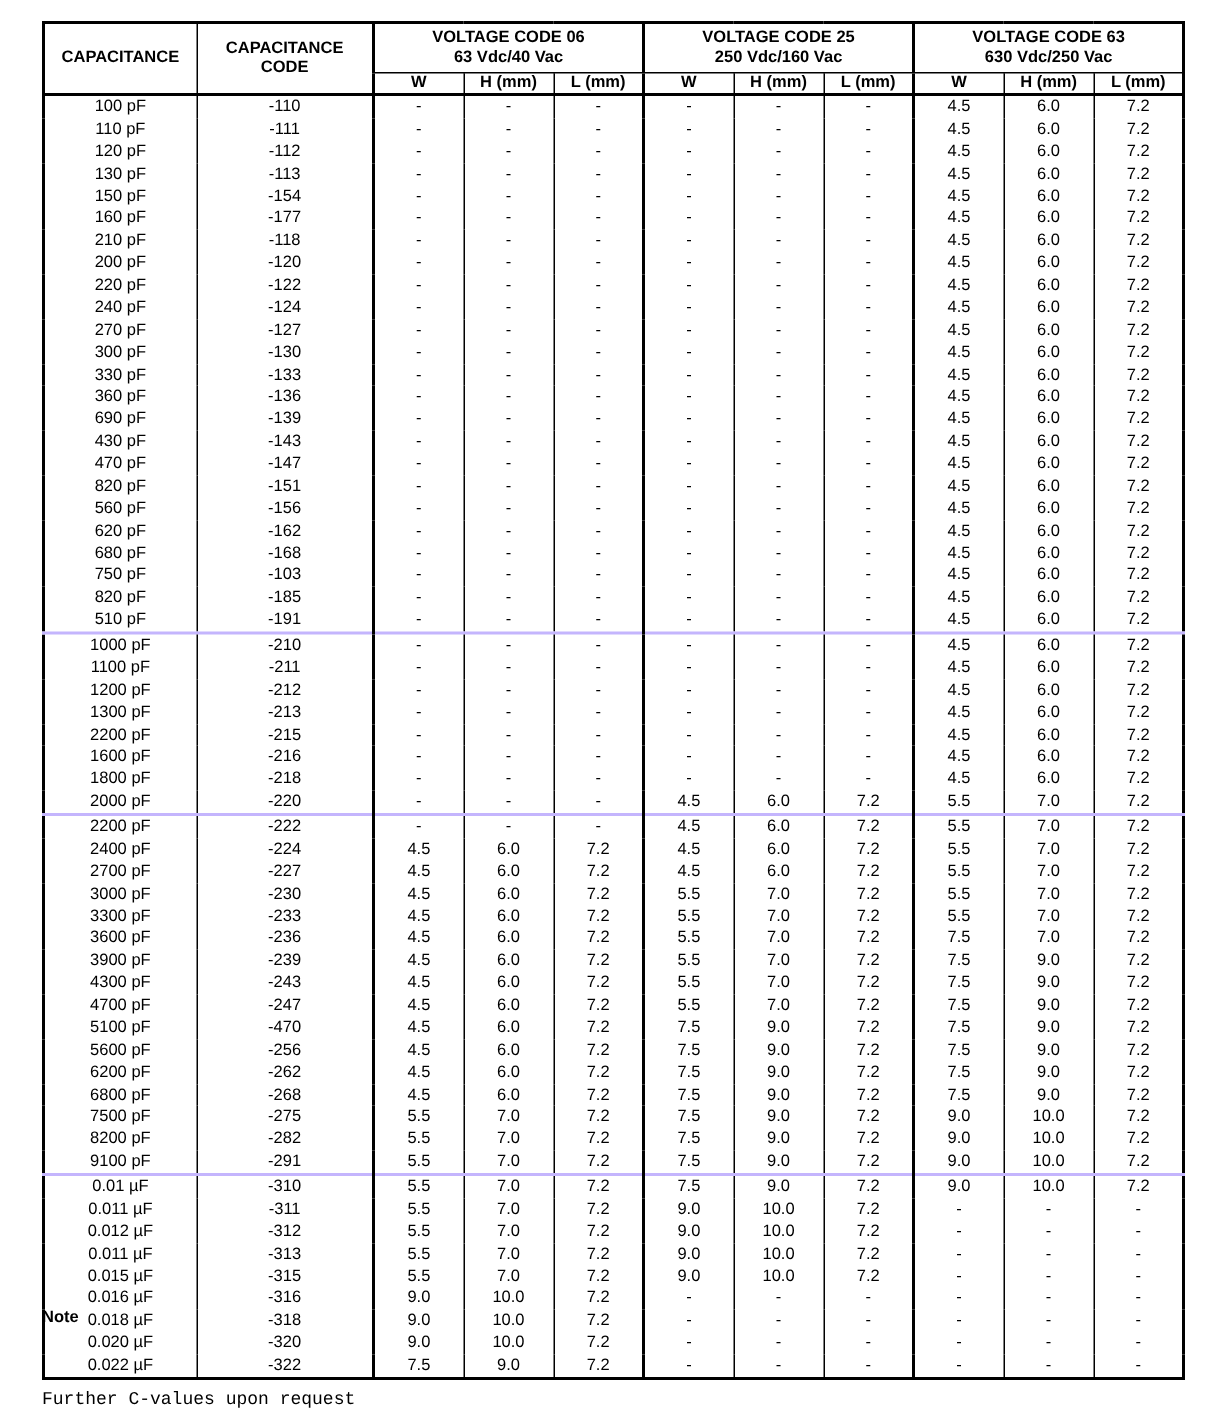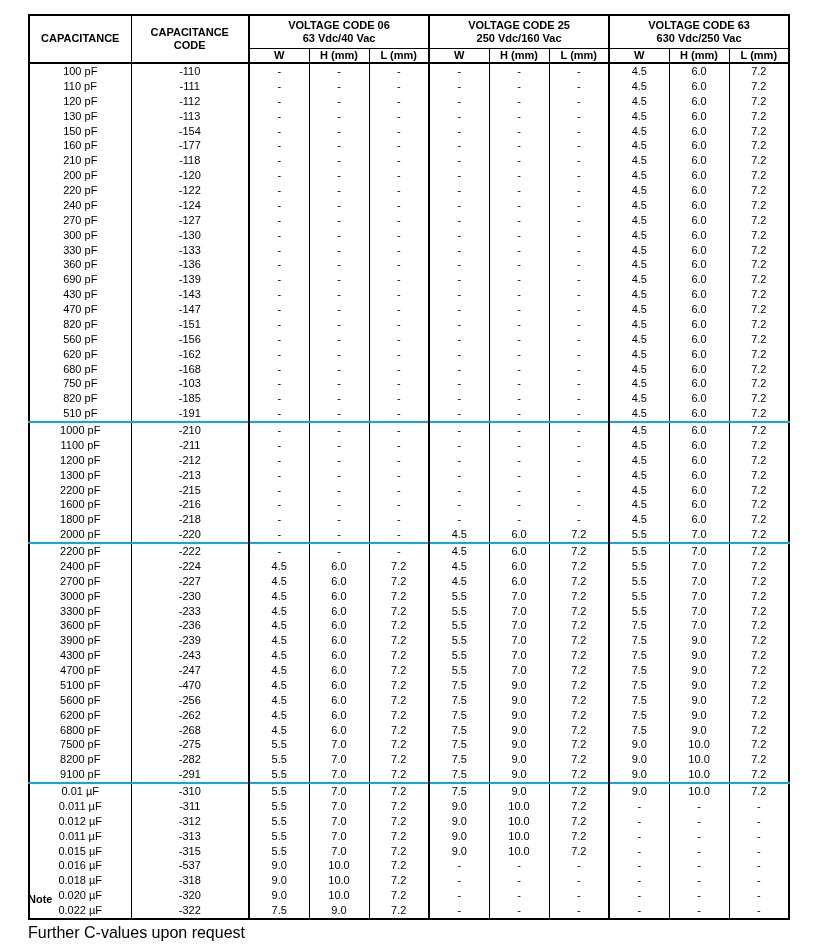--- a/index.html
+++ b/index.html
@@ -48,36 +48,37 @@
     border-left: 1px solid #000;
     border-right: 1px solid #000;
     border-top: 0;
     border-bottom: 0;
     height: 14.877px;
     line-height: 14.877px;
   }
   
   .cap-table .group-start { border-left: 2px solid #000 !important; }
   
-  .cap-table tbody tr.section-start td { border-top: 2px solid #0ea5e9; }
+  .cap-table tbody tr.section-start td { border-top: 2px solid #c4b5fd; }
   .note-label {
     position: absolute;
     left: 28px;
-    top: 892px;
+    top: 871px;
     font-size: 11px;
     font-weight: bold;
     line-height: 14px;
   }
   .note-text {
     position: absolute;
     left: 28px;
     top: 926px;
-    font-size: 16px;
+    font-size: 12px;
     font-weight: normal;
     line-height: 14px;
+    font-family: Liberation Mono, monospace;
   }
   .two-line { display: block; }
 </style>
 </head>
 <body>
 
 <div class="sheet">
 
   <table class="cap-table">
     <colgroup>
@@ -810,21 +811,21 @@
           <td>7.2</td>
           <td class="group-start">9.0</td>
           <td>10.0</td>
           <td>7.2</td>
           <td class="group-start">-</td>
           <td>-</td>
           <td>-</td>
         </tr>
         <tr>
           <td>0.016 µF</td>
-          <td>-537</td>
+          <td>-316</td>
           <td class="group-start">9.0</td>
           <td>10.0</td>
           <td>7.2</td>
           <td class="group-start">-</td>
           <td>-</td>
           <td>-</td>
           <td class="group-start">-</td>
           <td>-</td>
           <td>-</td>
         </tr>

